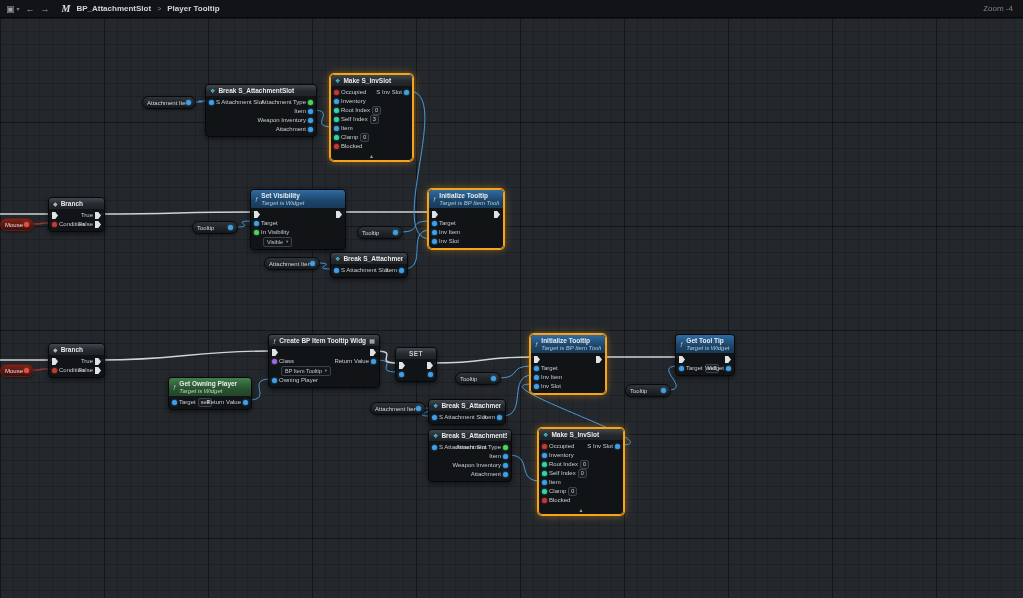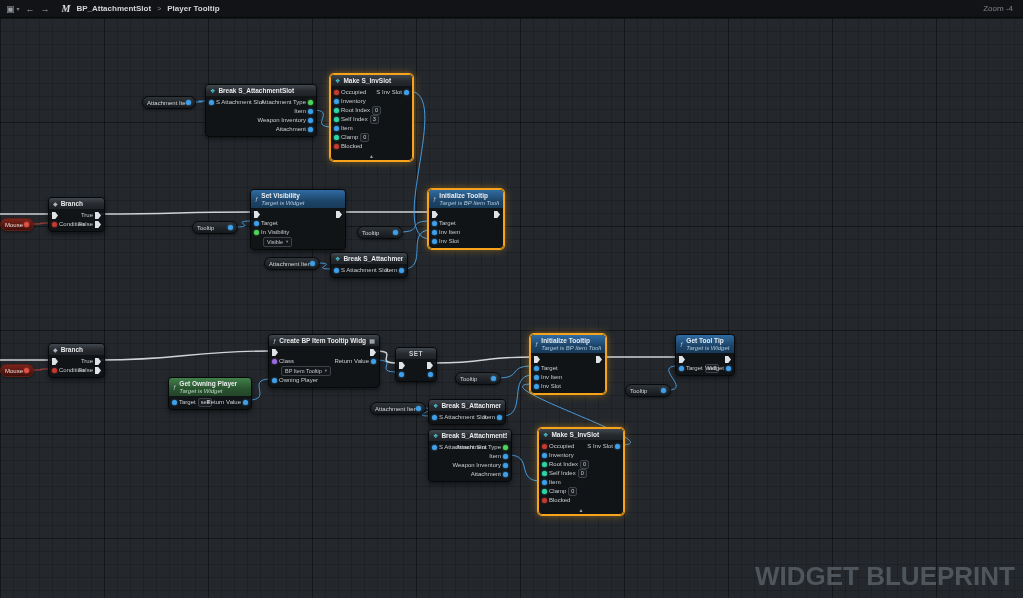--- a/index.html
+++ b/index.html
@@ -643,14 +643,13 @@
       </div>
       <div class="pill pill-dark" style="left: 625px; top: 366px; width: 46px;">
         <span class="pill-label">Tooltip</span>
         <span class="pin-dot" style="background: rgb(63, 159, 232); box-shadow: rgb(63, 159, 232) 0px 0px 2px;"></span>
       </div>
       <div class="pill pill-dark" style="left: 370px; top: 384px; width: 56px;">
         <span class="pill-label">Attachment Item</span>
         <span class="pin-dot" style="background: rgb(63, 159, 232); box-shadow: rgb(63, 159, 232) 0px 0px 2px;"></span>
       </div>
     </div>
-  <div class="watermark">WIDGET BLUEPRINT</div>
 </div>
 
 </body></html>

